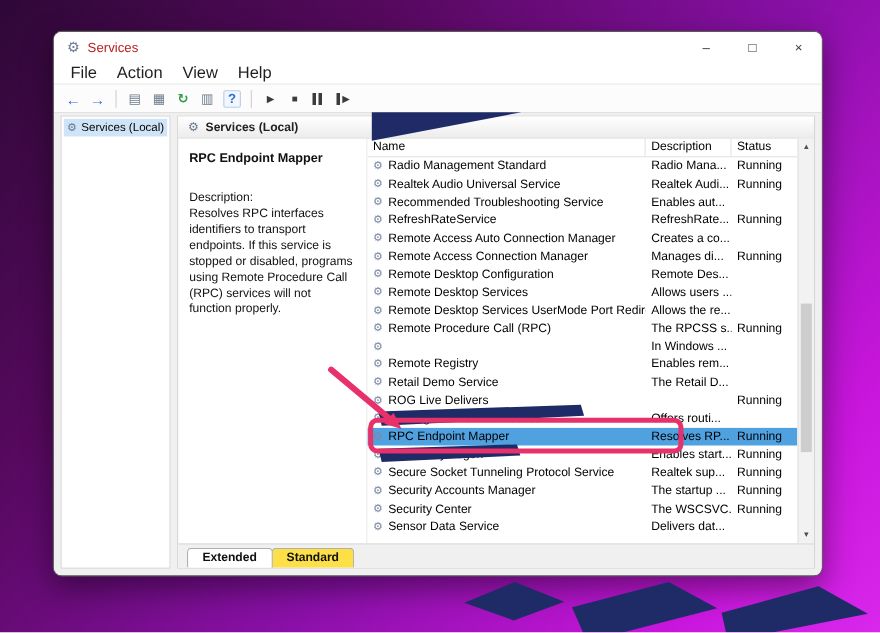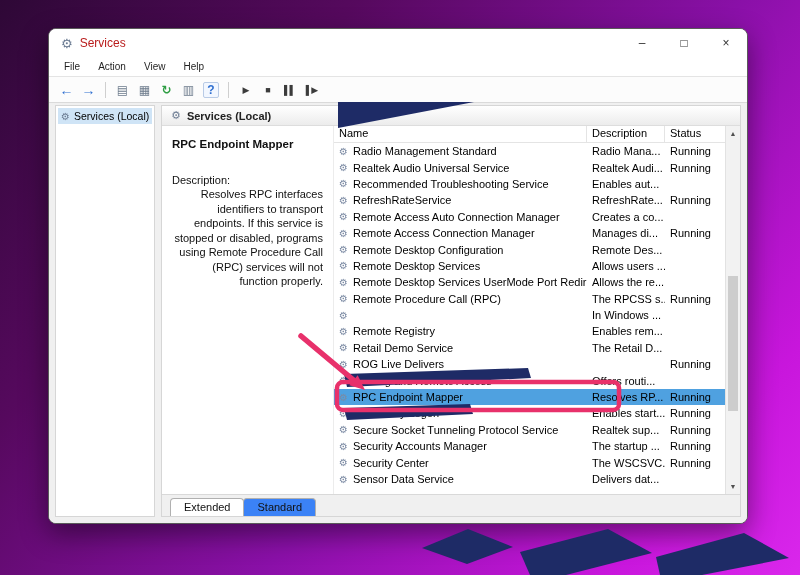--- a/index.html
+++ b/index.html
@@ -11,21 +11,21 @@
             background:#f4f4f4; border:1px solid #5a5a5a; border-radius:8px;
             box-shadow:0 10px 28px rgba(0,0,0,.45); display:flex; flex-direction:column; overflow:hidden; }
 
   .titlebar { height:28px; background:#fff; display:flex; align-items:center; padding-left:12px; gap:7px; flex:0 0 auto; }
   .app-icon { font-size:13px; color:#6b7b92; }
   .title { font-size:12px; color:#b91c1c; }
   .win-controls { margin-left:auto; display:flex; height:100%; }
   .wbtn { width:42px; height:100%; border:none; background:transparent; font-size:12px; color:#333; cursor:default; }
 
   .menubar { height:20px; background:#fff; border-bottom:1px solid #e4e4e4; display:flex; align-items:center; padding-left:6px; flex:0 0 auto; }
-  .menu-item { font-size:10px; color:#1f1f1f; padding:2px 9px; }
+  .menu-item { font-size:15px; color:#1f1f1f; padding:2px 9px; }
 
   .toolbar { height:26px; background:#fcfcfc; border-bottom:1px solid #dadada; display:flex; align-items:center; padding-left:8px; gap:3px; flex:0 0 auto; }
   .tb-item { min-width:19px; text-align:center; font-size:12px; color:#555; line-height:18px; }
   .tb-blue { color:#2f6fd0; font-weight:bold; font-size:14px; }
   .tb-green { color:#2f9e44; font-weight:bold; }
   .tb-gray { color:#6d7b8c; }
   .tb-help { color:#2f6fd0; font-weight:bold; border:1px solid #b9cbe6; border-radius:2px; min-width:16px; line-height:14px; margin:0 2px; background:#f2f7ff; }
   .tb-dark { color:#3c3c3c; font-size:9px; letter-spacing:-1px; }
   .tb-sep { min-width:1px; width:1px; height:16px; background:#cfcfcf; margin:0 4px; }
 
@@ -37,21 +37,21 @@
 
   .right { flex:1; display:flex; flex-direction:column; background:#fff; border:1px solid #d6d6d6; min-width:0; }
   .pane-header { height:20px; flex:0 0 auto; display:flex; align-items:center; gap:6px; padding:0 9px;
                  background:linear-gradient(#ffffff,#ececec); border-bottom:1px solid #ddd; font-size:11px; font-weight:bold; color:#222; }
   .ph-icon { font-size:11px; color:#6b7b92; font-weight:normal; }
 
   .pane-body { flex:1; display:flex; min-height:0; }
   .detail { width:172px; flex:0 0 auto; padding:12px 10px; font-size:11px; border-right:1px solid #ececec; overflow:hidden; color:#111; }
   .detail-title { font-weight:bold; font-size:11.5px; margin-bottom:24px; }
   .detail-desc-label { margin-bottom:1px; }
-  .detail-desc { line-height:1.32;text-align:right; }
+  .detail-desc { line-height:1.32; }
 
   .listwrap { flex:1; display:flex; flex-direction:column; min-width:0; }
   .list-header { height:17px; flex:0 0 auto; display:flex; border-bottom:1px solid #e4e4e4; font-size:11px; color:#000; }
   .hcell { padding:1px 5px; border-right:1px solid #e4e4e4; white-space:nowrap; overflow:hidden; }
   .hname { flex:1; } .hdesc { width:78px; flex:0 0 auto; } .hstatus { width:60px; flex:0 0 auto; border-right:none; }
 
   .rows { flex:1; overflow:hidden; }
   .svc-row { height:16.4px; display:flex; align-items:center; font-size:11px; color:#000; }
   .svc-row.selected { background:var(--selection,#4fa1e0); }
   .cell { white-space:nowrap; overflow:hidden; }
@@ -59,22 +59,22 @@
   .svc-icon { font-size:10px; color:#7b8aa3; flex:0 0 auto; }
   .cell.desc { width:78px; flex:0 0 auto; padding:0 5px; }
   .cell.status { width:60px; flex:0 0 auto; padding:0 5px; }
 
   .vscroll { width:15px; flex:0 0 auto; display:flex; flex-direction:column; background:#f2f2f2; border-left:1px solid #e2e2e2; }
   .sbtn { height:15px; flex:0 0 auto; font-size:7px; color:#505050; display:flex; align-items:center; justify-content:center; }
   .strack { flex:1; position:relative; }
   .sthumb { position:absolute; left:2px; right:2px; top:40%; height:40%; background:#cdcdcd; }
 
   .tabstrip { height:22px; flex:0 0 auto; background:#f0f0f0; border-top:1px solid #d9d9d9;
-              display:flex; align-items:flex-end; padding-left:8px; }
-  .tab { font-size:11px; color:#111; padding:2px 13px 3px 13px; background:#3b82f6; border:1px solid #b0b0b0;
+              display:flex; align-items:flex-end; padding-left:8px;font-weight:bold; }
+  .tab { font-size:11px; color:#111; padding:2px 13px 3px 13px; background:#fde047; border:1px solid #b0b0b0;
          border-bottom:none; border-radius:4px 4px 0 0; margin-right:-1px; }
   .tab.active { background:#fff; position:relative; z-index:2; }
 
   .annotations { position:absolute; inset:0; width:800px; height:575px; z-index:99; pointer-events:none; }
   .navy { fill:var(--overlay-navy,#1e2b66); }
   .ann-stroke { stroke:var(--annotation,#e8316b); fill:none; }
   .ann-fill { fill:var(--annotation,#e8316b); }
 </style>
 </head>
 <body>

